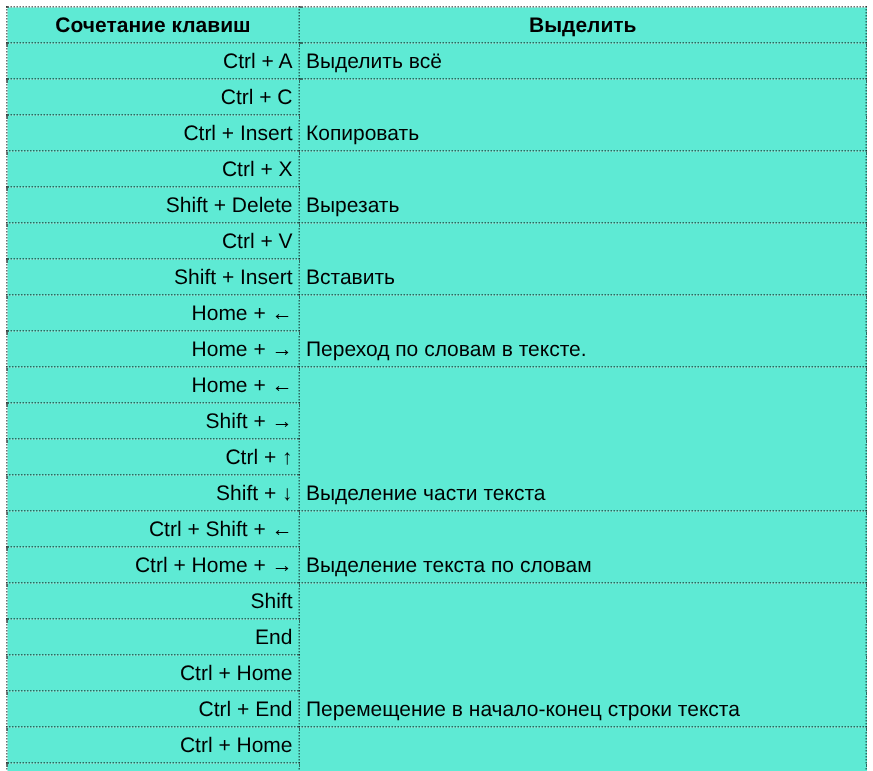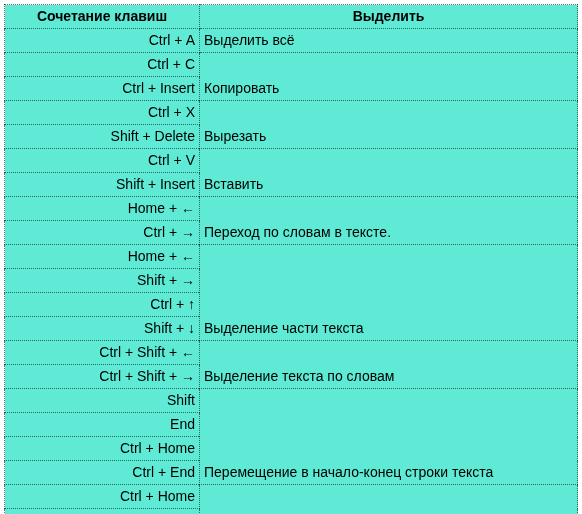--- a/index.html
+++ b/index.html
@@ -71,41 +71,41 @@
         <td class="desc merged" rowspan="2">Вставить</td>
       </tr>
       <tr>
         <td class="key">Shift + Insert</td>
       </tr>
       <tr>
         <td class="key">Home + ←</td>
         <td class="desc merged" rowspan="2">Переход по словам в тексте.</td>
       </tr>
       <tr>
-        <td class="key">Ctrl + →</td>
+        <td class="key">Home + →</td>
       </tr>
       <tr>
         <td class="key">Home + ←</td>
         <td class="desc merged" rowspan="4">Выделение части текста</td>
       </tr>
       <tr>
         <td class="key">Shift + →</td>
       </tr>
       <tr>
         <td class="key">Ctrl + ↑</td>
       </tr>
       <tr>
         <td class="key">Shift + ↓</td>
       </tr>
       <tr>
         <td class="key">Ctrl + Shift + ←</td>
         <td class="desc merged" rowspan="2">Выделение текста по словам</td>
       </tr>
       <tr>
-        <td class="key">Ctrl + Shift + →</td>
+        <td class="key">Ctrl + Home + →</td>
       </tr>
       <tr>
         <td class="key">Shift</td>
         <td class="desc merged" rowspan="4">Перемещение в начало-конец строки текста</td>
       </tr>
       <tr>
         <td class="key">End</td>
       </tr>
       <tr>
         <td class="key">Ctrl + Home</td>

